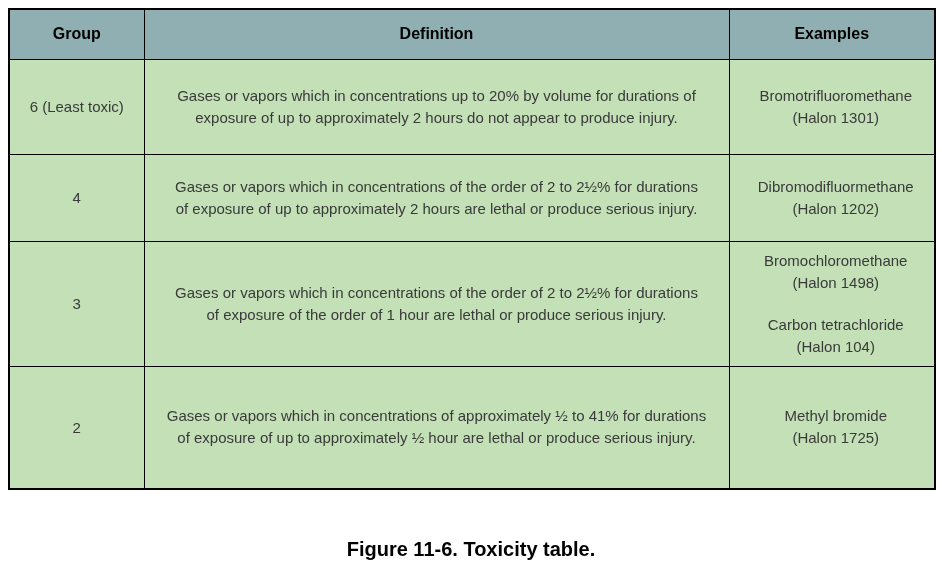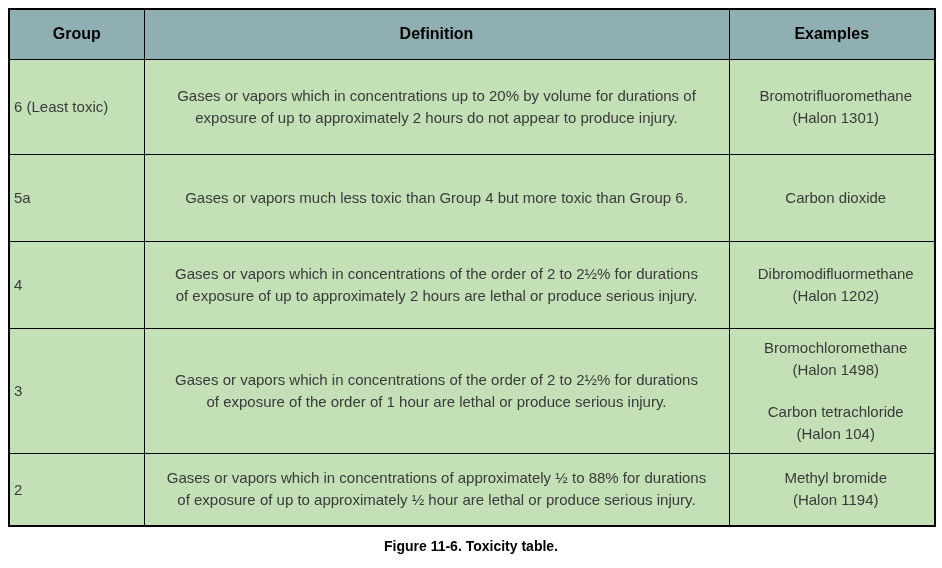--- a/index.html
+++ b/index.html
@@ -48,20 +48,21 @@
   }
   tbody td { background: var(--row-bg, #C3E0B7); color: var(--text, #3A3A3A); }
 
   tbody tr:nth-child(1) { height: 95px; }
   tbody tr:nth-child(2) { height: 87px; }
   tbody tr:nth-child(3) { height: 87px; }
   tbody tr:nth-child(4) { height: 123px; }
   tbody tr:nth-child(5) { height: 73px; }
 
   td.group-cell {
+    text-align: center;
     padding: 0 4px;
   }
   td.definition-cell {
     text-align: center;
     padding: 0 16px;
     line-height: 22px;
     white-space: pre-line;
   }
   td.examples-cell {
     text-align: center;
@@ -71,21 +72,21 @@
   .example { white-space: pre-line; }
   .example + .example { margin-top: 20px; }
 
   .caption {
     position: absolute;
     left: 0;
     top: 538px;
     width: 942px;
     text-align: center;
     font-weight: bold;
-    font-size: 14px;
+    font-size: 20px;
     color: #000000;
   }
 </style>
 </head>
 <body>
 
 <div class="page">
   <table class="tox-table">
     <colgroup>
       <col class="col-group">
@@ -103,27 +104,20 @@
         <tr>
           <td class="group-cell">6 (Least toxic)</td>
           <td class="definition-cell">Gases or vapors which in concentrations up to 20% by volume for durations of
 exposure of up to approximately 2 hours do not appear to produce injury.</td>
           <td class="examples-cell">
             <div class="example">Bromotrifluoromethane
 (Halon 1301)</div>
           </td>
         </tr>
         <tr>
-          <td class="group-cell">5a</td>
-          <td class="definition-cell">Gases or vapors much less toxic than Group 4 but more toxic than Group 6.</td>
-          <td class="examples-cell">
-            <div class="example">Carbon dioxide</div>
-          </td>
-        </tr>
-        <tr>
           <td class="group-cell">4</td>
           <td class="definition-cell">Gases or vapors which in concentrations of the order of 2 to 2½% for durations
 of exposure of up to approximately 2 hours are lethal or produce serious injury.</td>
           <td class="examples-cell">
             <div class="example">Dibromodifluormethane
 (Halon 1202)</div>
           </td>
         </tr>
         <tr>
           <td class="group-cell">3</td>
@@ -131,23 +125,23 @@
 of exposure of the order of 1 hour are lethal or produce serious injury.</td>
           <td class="examples-cell">
             <div class="example">Bromochloromethane
 (Halon 1498)</div>
             <div class="example">Carbon tetrachloride
 (Halon 104)</div>
           </td>
         </tr>
         <tr>
           <td class="group-cell">2</td>
-          <td class="definition-cell">Gases or vapors which in concentrations of approximately ½ to 88% for durations
+          <td class="definition-cell">Gases or vapors which in concentrations of approximately ½ to 41% for durations
 of exposure of up to approximately ½ hour are lethal or produce serious injury.</td>
           <td class="examples-cell">
             <div class="example">Methyl bromide
-(Halon 1194)</div>
+(Halon 1725)</div>
           </td>
         </tr>
       </tbody>
   </table>
   <div class="caption">Figure 11-6. Toxicity table.</div>
 </div>
 
 </body></html>

